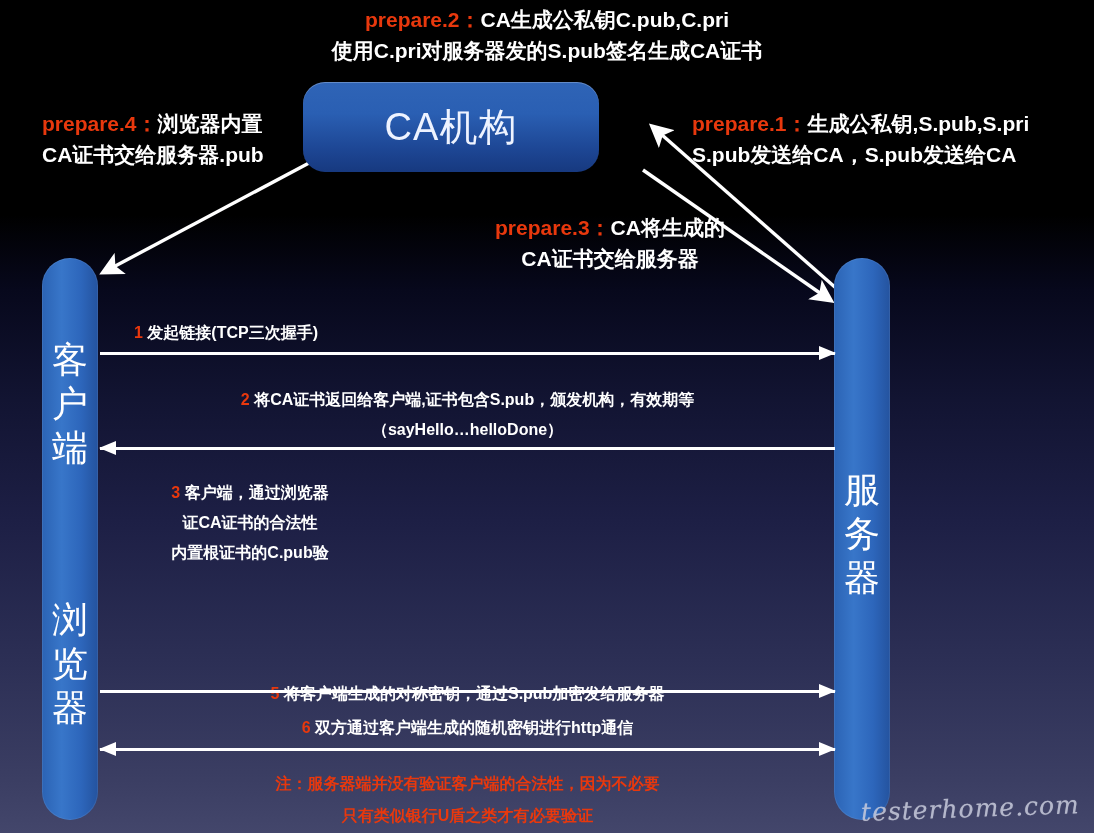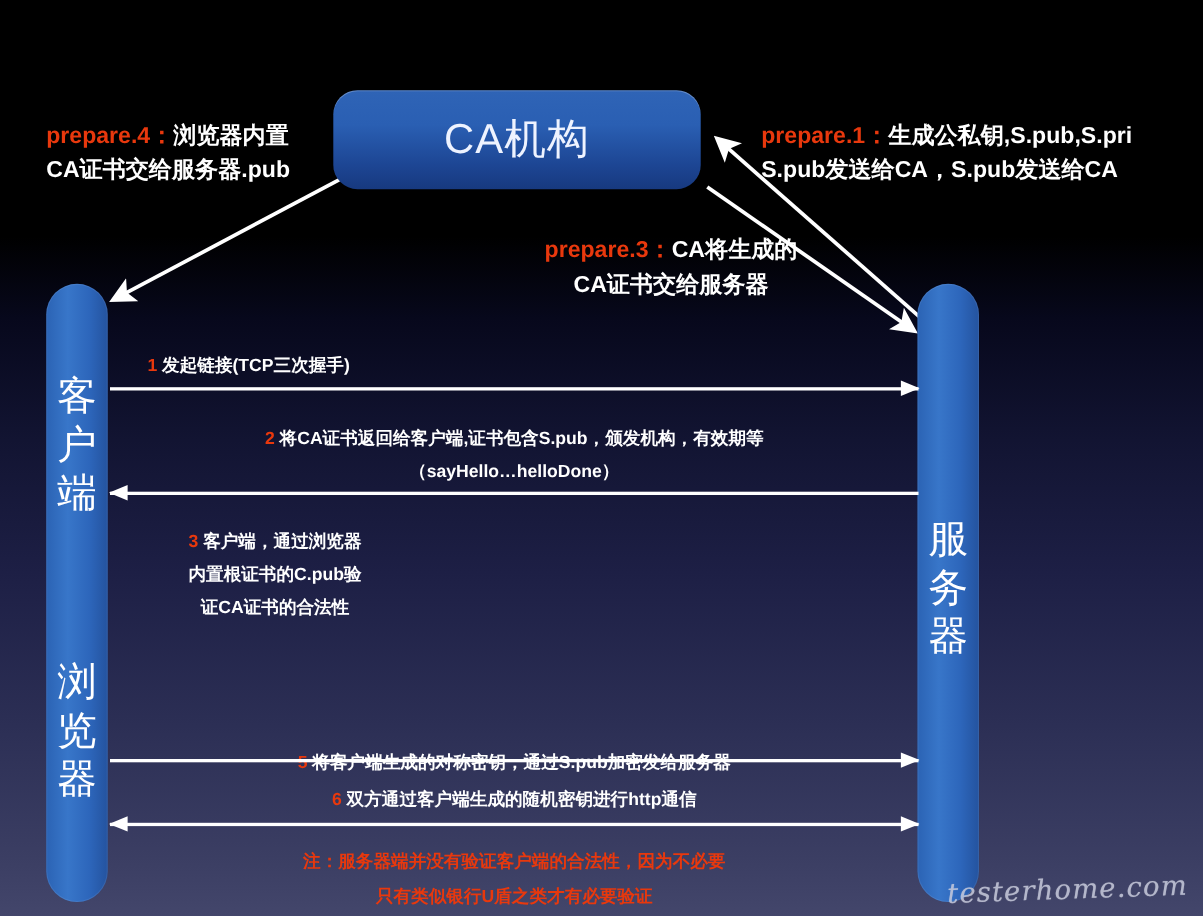--- a/index.html
+++ b/index.html
@@ -27,21 +27,21 @@
   .red{color:#e8380d;}
   .note{color:#e8380d;font-weight:bold;}
 
   .l1{font-size:21px;line-height:31px;}
   .l3{font-size:16px;line-height:30px;}
 
   .ctr{text-align:center;white-space:nowrap;}
 
   
   #ca-box{
-    position:absolute;left:303px;top:82px;width:334px;height:90px;
+    position:absolute;left:303px;top:82px;width:296px;height:90px;
     border-radius:22px;
     background:linear-gradient(to bottom,#2f64b6 0%,#2a5fb3 35%,#1d4694 75%,#17397f 100%);
     box-shadow:inset 0 1px 0 rgba(255,255,255,.25);
   }
   #ca-box .lbl{
     position:absolute;left:0;right:0;top:50%;transform:translateY(-50%);
     text-align:center;color:#eef3ff;font-size:38px;font-weight:normal;
     letter-spacing:1px;
   }
 
@@ -102,20 +102,26 @@
       </marker>
     </defs>
 
     <line x1="309" y1="163" x2="104" y2="272" stroke="#ffffff" stroke-width="3.4" marker-end="url(#ah)"></line>
 
     <line x1="845" y1="296" x2="653" y2="127" stroke="#ffffff" stroke-width="3.4" marker-end="url(#ah)"></line>
 
     <line x1="643" y1="170" x2="830" y2="300" stroke="#ffffff" stroke-width="3.4" marker-end="url(#ah)"></line>
   </svg>
 
+  <div class="txt l1 ctr" style="left:0;right:0;top:4px;width:1094px;">
+    <div>
+      <span class="red">prepare.2：</span><span>CA生成公私钥C.pub,C.pri</span>
+    </div>
+    <div>使用C.pri对服务器发的S.pub签名生成CA证书</div>
+  </div>
 
   <div class="txt l1" style="left:8px;top:108px;margin-left:34px;">
     <div>
       <span class="red">prepare.4：</span><span>浏览器内置</span>
     </div>
     <div>CA证书交给服务器.pub</div>
   </div>
 
   <div class="txt l1" style="left:692px;top:108px;">
     <div>
@@ -175,22 +181,22 @@
   <div class="harrow" style="left:100px;top:441px;width:735px;">
     <div class="line"></div>
     <div class="head-l"></div>
   </div>
 
   <div class="txt l3 ctr" style="left:100px;top:478px;width:300px;">
     <div>
       <span class="red">3</span>
       <span>客户端，通过浏览器</span>
     </div>
+    <div>证CA证书的合法性</div>
     <div>内置根证书的C.pub验</div>
-    <div>证CA证书的合法性</div>
   </div>
 
 
   <div class="txt l3 ctr" style="left:100px;top:655px;width:735px;margin-top:24px;">
     <span class="red">5</span>
     <span>将客户端生成的对称密钥，通过S.pub加密发给服务器</span>
   </div>
   <div class="harrow" style="left:100px;top:684px;width:735px;">
     <div class="line"></div>
     <div class="head-r"></div>

